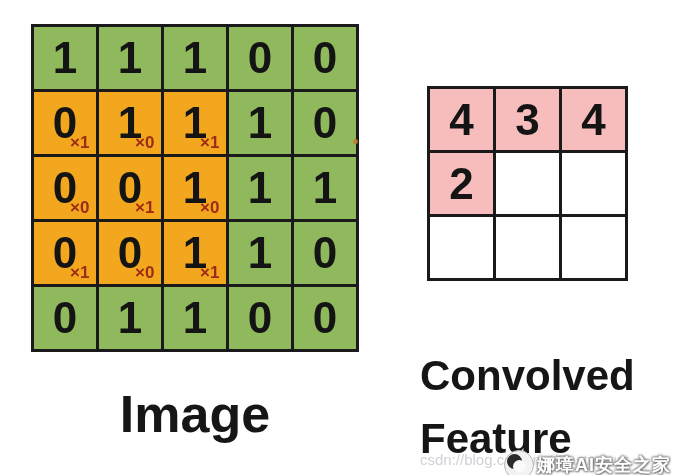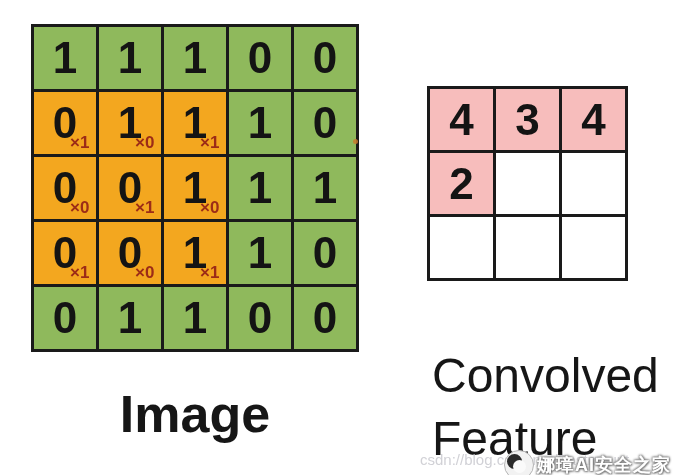--- a/index.html
+++ b/index.html
@@ -39,22 +39,22 @@
     position:absolute;bottom:3px;left:50%;margin-left:5px;
     font-size:17px;font-weight:700;line-height:1;
     color:var(--kernel-red);
   }
   .image-label{
     position:absolute;left:31px;top:384px;width:328px;
     text-align:center;
     font-size:52px;font-weight:600;color:#161616;
   }
   .conv-label{
-    position:absolute;left:432px;top:344px;
-    font-size:48px;font-weight:400;color:#161616;
+    position:absolute;left:420px;top:344px;
+    font-size:42px;font-weight:700;color:#161616;
     line-height:63px;white-space:nowrap;
   }
   .speck{
     position:absolute;left:353px;top:139px;width:5px;height:5px;
     border-radius:50%;background:#c97b2d;opacity:.85;
   }
   .watermark{
     position:absolute;left:504px;top:426px;
     display:flex;align-items:center;gap:3px;margin-top:24px;
   }

